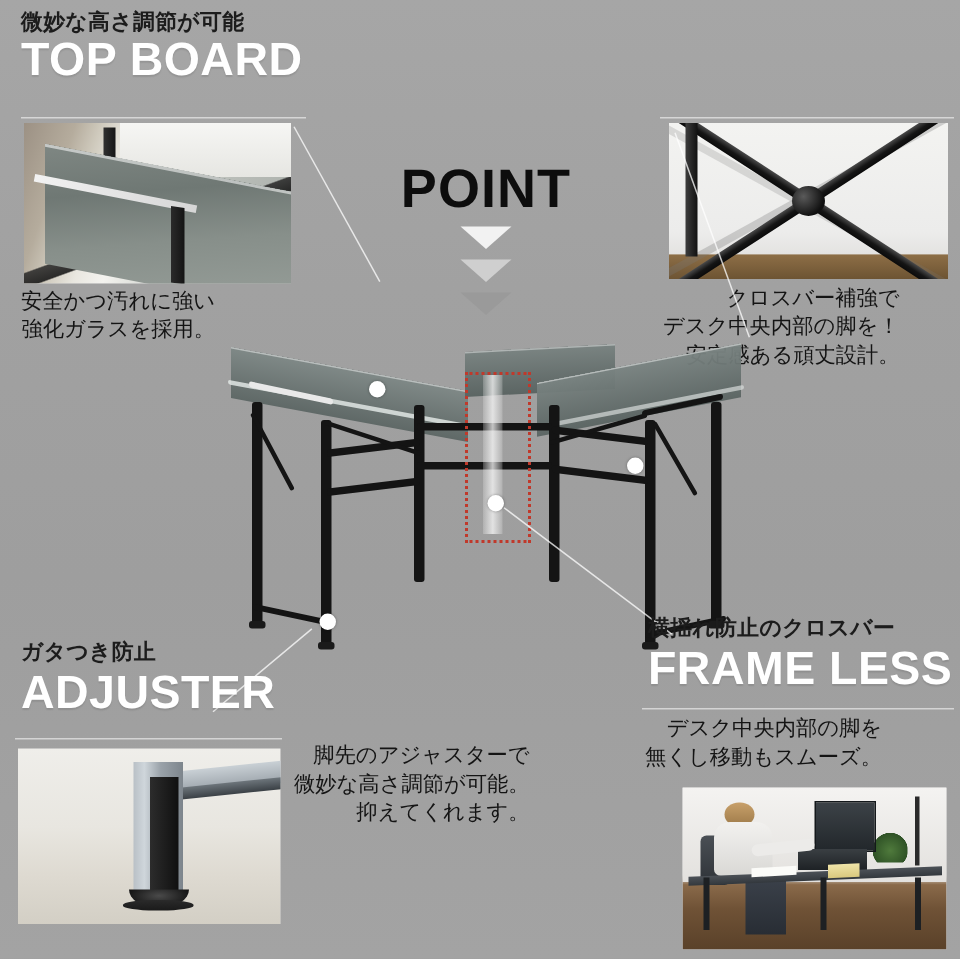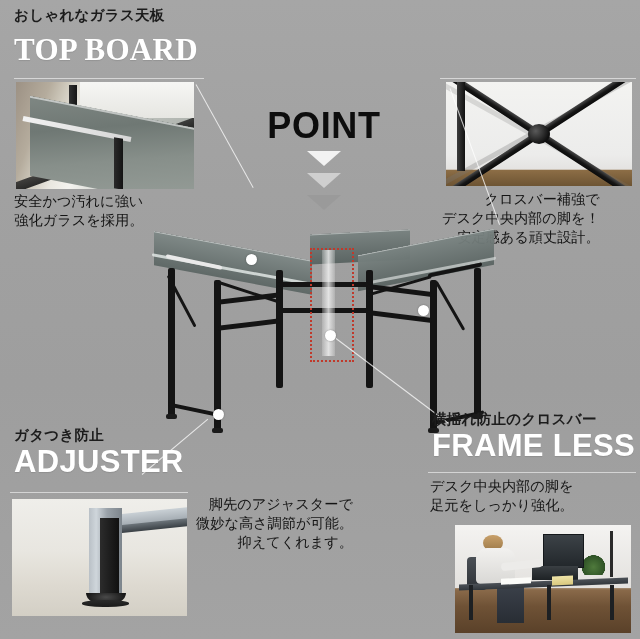--- a/index.html
+++ b/index.html
@@ -230,22 +230,22 @@
     width:0;height:0;margin:7px auto 0;
     border-left:17px solid transparent;border-right:17px solid transparent;
   }
 </style>
 </head>
 <body>
 
 <div id="stage">
 
   <div style="position:absolute;left:14px;top:8px;">
-    <div class="kicker">おしゃれなガラス天板</div>
-    <div class="bigtitle" style="margin-top:10px;font-family:Liberation Serif, serif;">TOP BOARD</div>
+    <div class="kicker">微妙な高さ調節が可能</div>
+    <div class="bigtitle" style="margin-top:0;">TOP BOARD</div>
   </div>
   <div class="rule" style="position:absolute;left:14px;top:78px;width:190px;"></div>
 
   <div class="photo ph-top" style="left:16px;top:82px;width:178px;height:107px;">
     <div class="inner">
       <div class="wall"></div>
       <div class="leg2"></div>
       <div class="glass"></div>
       <div class="edge"></div>
       <div class="leg"></div>
@@ -371,21 +371,21 @@
   </div>
 
   <div style="position:absolute;left:432px;top:412px;">
     <div class="kicker">横揺れ防止のクロスバー</div>
     <div class="bigtitle" style="margin-top:2px;">FRAME LESS</div>
   </div>
   <div class="rule" style="position:absolute;left:428px;top:472px;width:208px;"></div>
 
   <div class="desc" style="position:absolute;left:430px;top:477px;">
     <span>デスク中央内部の脚を</span>
-    <span>足元をしっかり強化。</span>
+    <span>無くし移動もスムーズ。</span>
   </div>
 
   <div class="photo ph-frame" style="left:455px;top:525px;width:176px;height:108px;">
     <div class="inner">
       <div class="windowwall"></div>
       <div class="lamp"></div>
       <div class="plant"></div>
       <div class="monitor"></div>
       <div class="riser"></div>
       <div class="chair"></div>

